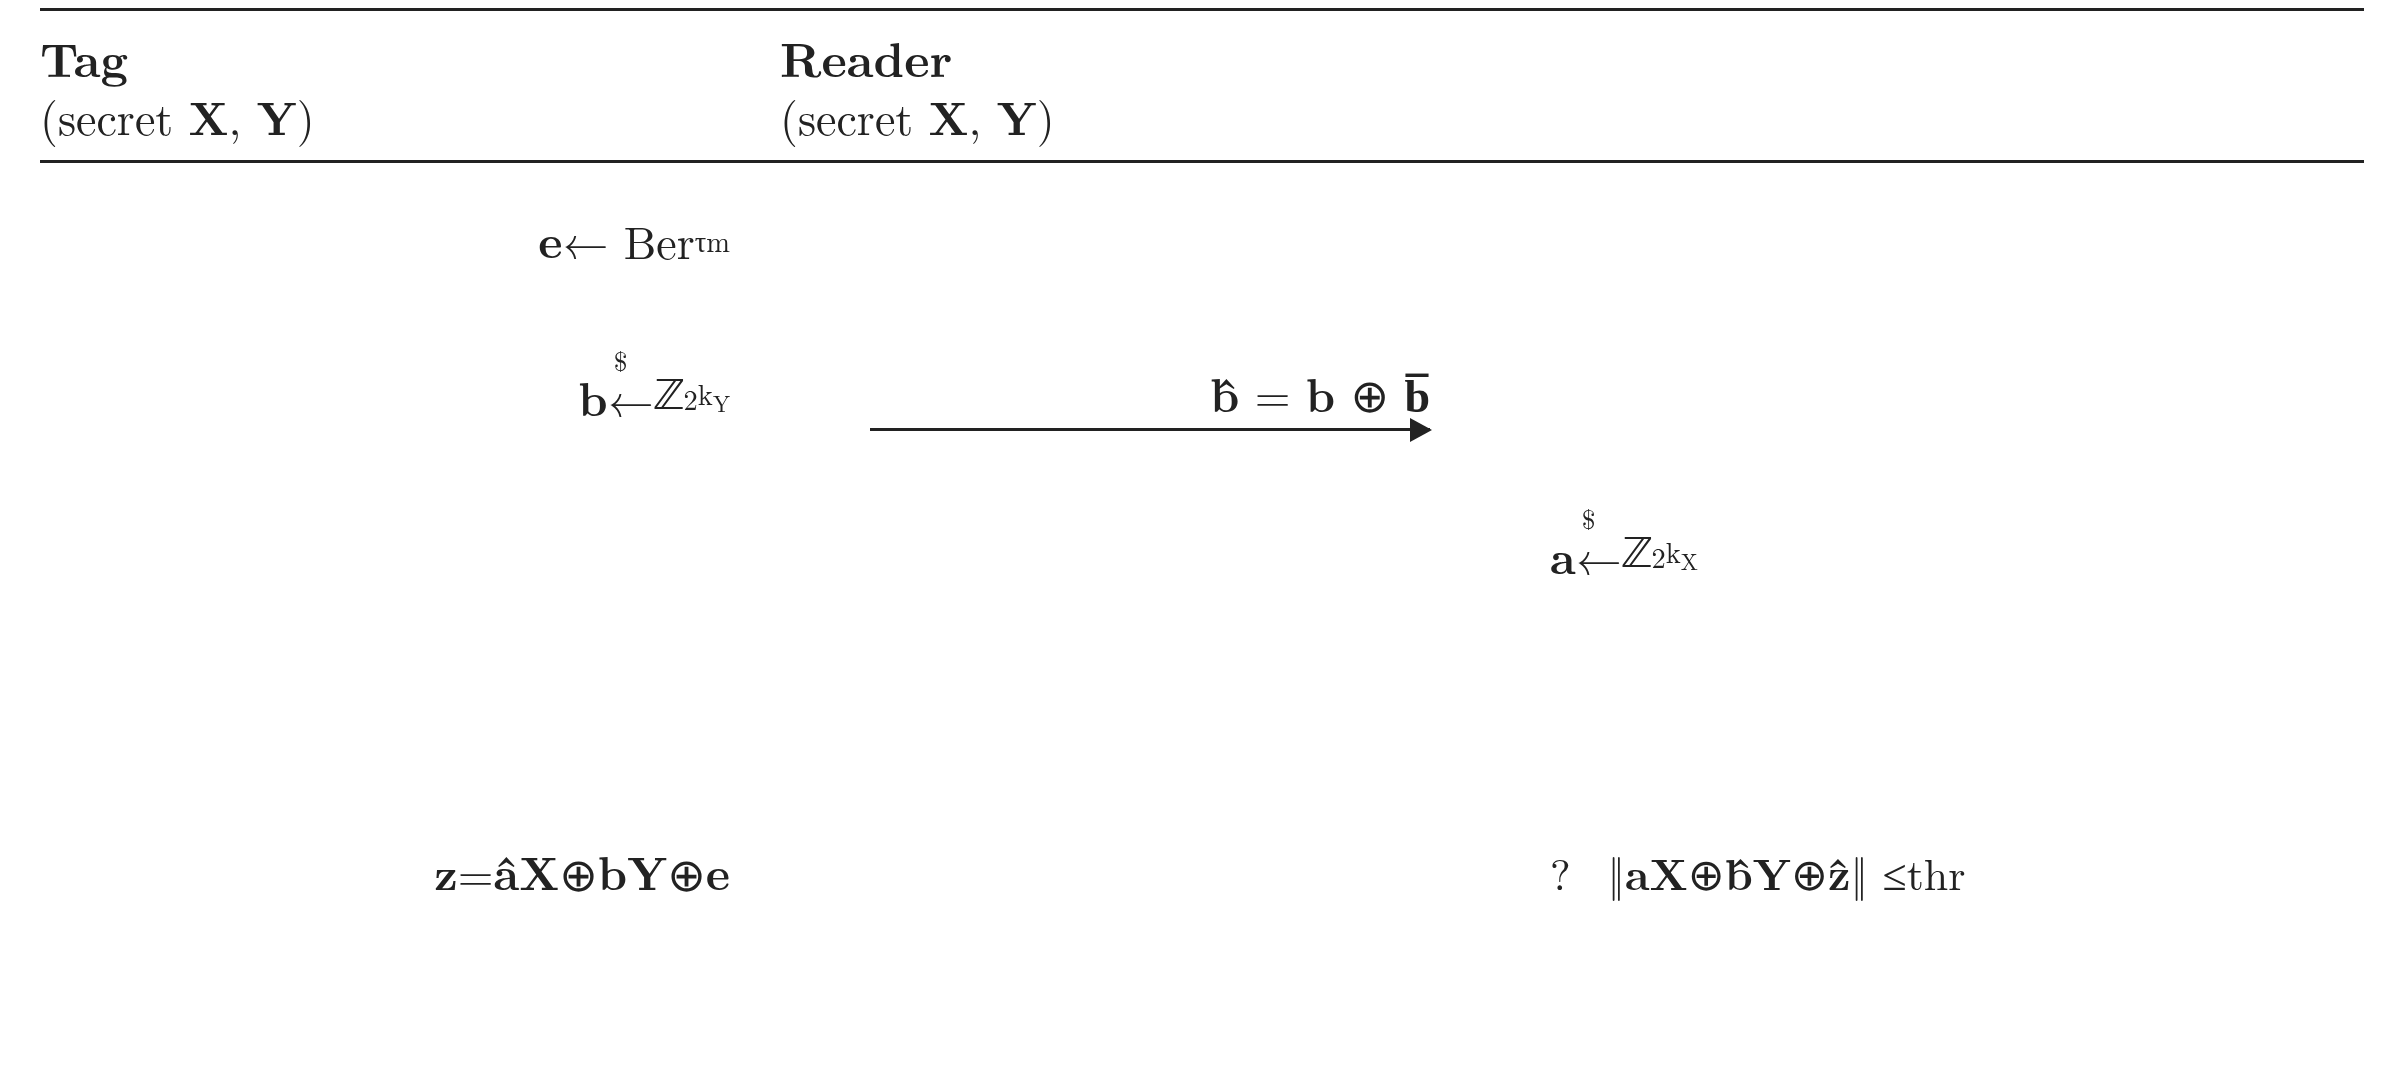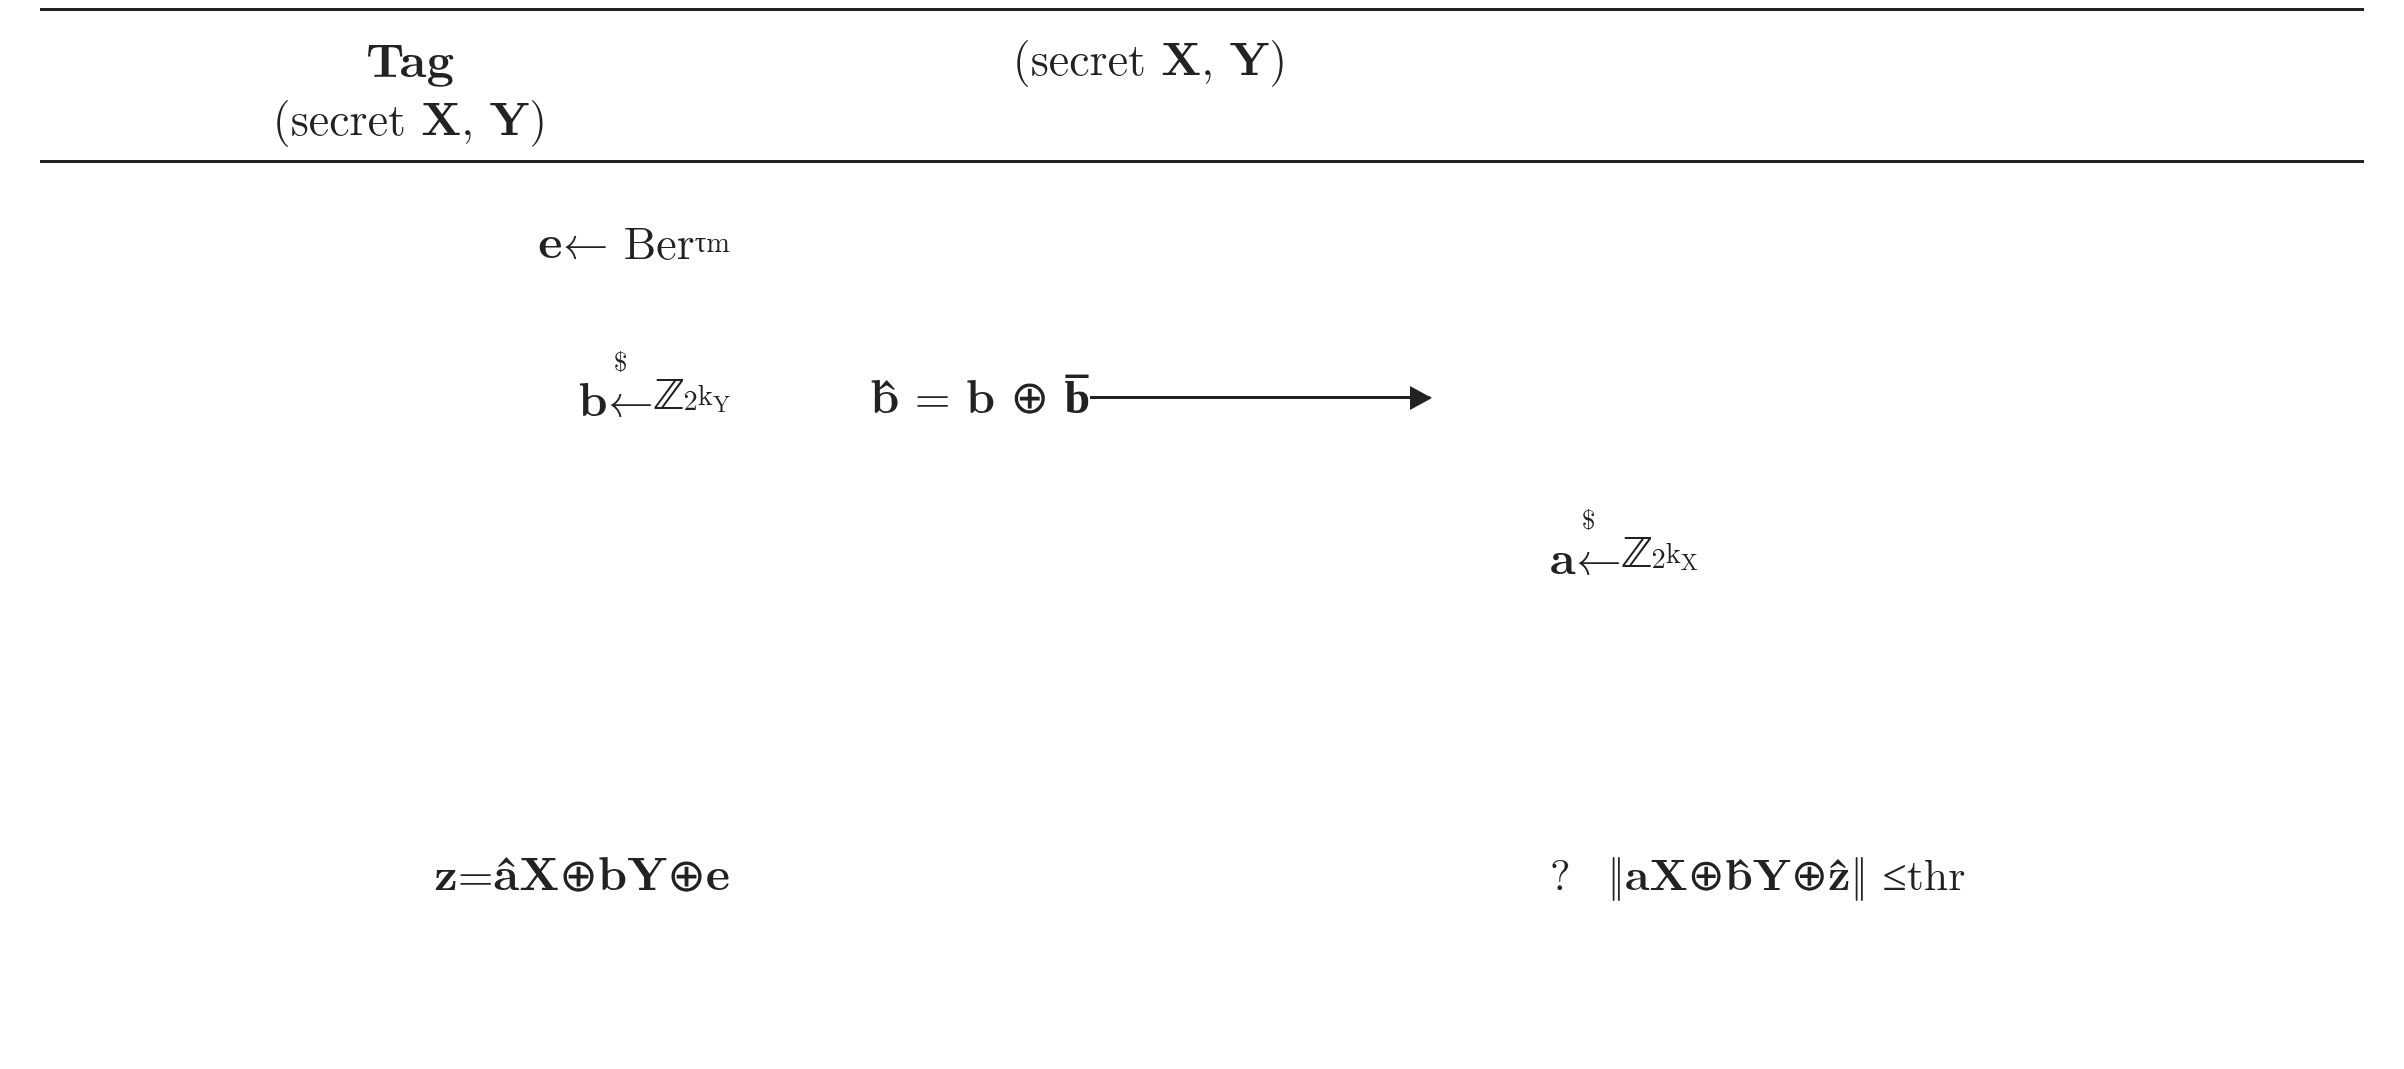--- a/index.html
+++ b/index.html
@@ -6,29 +6,29 @@
   body{
     font-family:"Latin Modern Roman","CMU Serif","Computer Modern",Georgia,serif;
     color:#222;
     background:#fff;
     font-size:46px;
     line-height:1.25;
   }
   .page{width:2404px;height:1069px;box-sizing:border-box;padding:0 40px}
   .tbl{display:grid;grid-template-columns:740px 740px 884px;align-items:start}
   .hrule{border-top:3px solid #222;margin:8px 0}
-  .hcell{text-align:center;padding:8px 0 6px}
+  .hcell{padding:8px 0 6px}
   .bold{font-weight:700}
   .body{display:grid;grid-template-columns:740px 740px 884px;align-items:start;margin-top:22px}
   .col{display:flex;flex-direction:column;align-items:center;gap:48px}
   .colL{align-items:flex-end;padding-right:50px}
   .colR{align-items:flex-start;padding-left:30px}
   .row{height:110px;display:flex;align-items:center}
   .spacer{height:110px}
-  .xbox{display:flex;flex-direction:row;align-items:center;width:560px}
+  .xbox{display:flex;flex-direction:column;align-items:flex-end;width:560px}
   .xlabel{padding-bottom:6px}
   .xline{position:relative;width:100%;height:3px;background:#222}
   .xline.r::after{content:"";position:absolute;right:-2px;top:-10px;border-left:22px solid #222;border-top:12px solid transparent;border-bottom:12px solid transparent}
   .xline.l::before{content:"";position:absolute;left:-2px;top:-10px;border-right:22px solid #222;border-top:12px solid transparent;border-bottom:12px solid transparent}
   sup{font-size:.62em;vertical-align:super;line-height:0}
   sub{font-size:.62em;vertical-align:sub;line-height:0}
   .mi{}
   .bb{font-family:"Cambria Math","STIX Two Math","Latin Modern Math",serif}
   .nowrap{white-space:nowrap}
   .readercheck{white-space:nowrap;font-size:44px}
@@ -39,20 +39,21 @@
 
 <div class="page">
   <div class="hrule"></div>
 
   <div class="tbl">
     <div class="hcell">
       <div class="bold big">Tag</div>
       <div>(secret <b>X</b>, <b>Y</b>)</div>
     </div>
     <div class="hcell">
+      <div class="bold big">Reader</div>
       <div>(secret <b>X</b>, <b>Y</b>)</div>
     </div>
   </div>
 
   <div class="hrule"></div>
 
   <div class="body">
 
     <div class="col colL">
       <div class="row nowrap"><b>e</b> ← B<span class="mi">er</span><sub><span class="mi">τ</span></sub><sup><span class="mi">m</span></sup></div>

